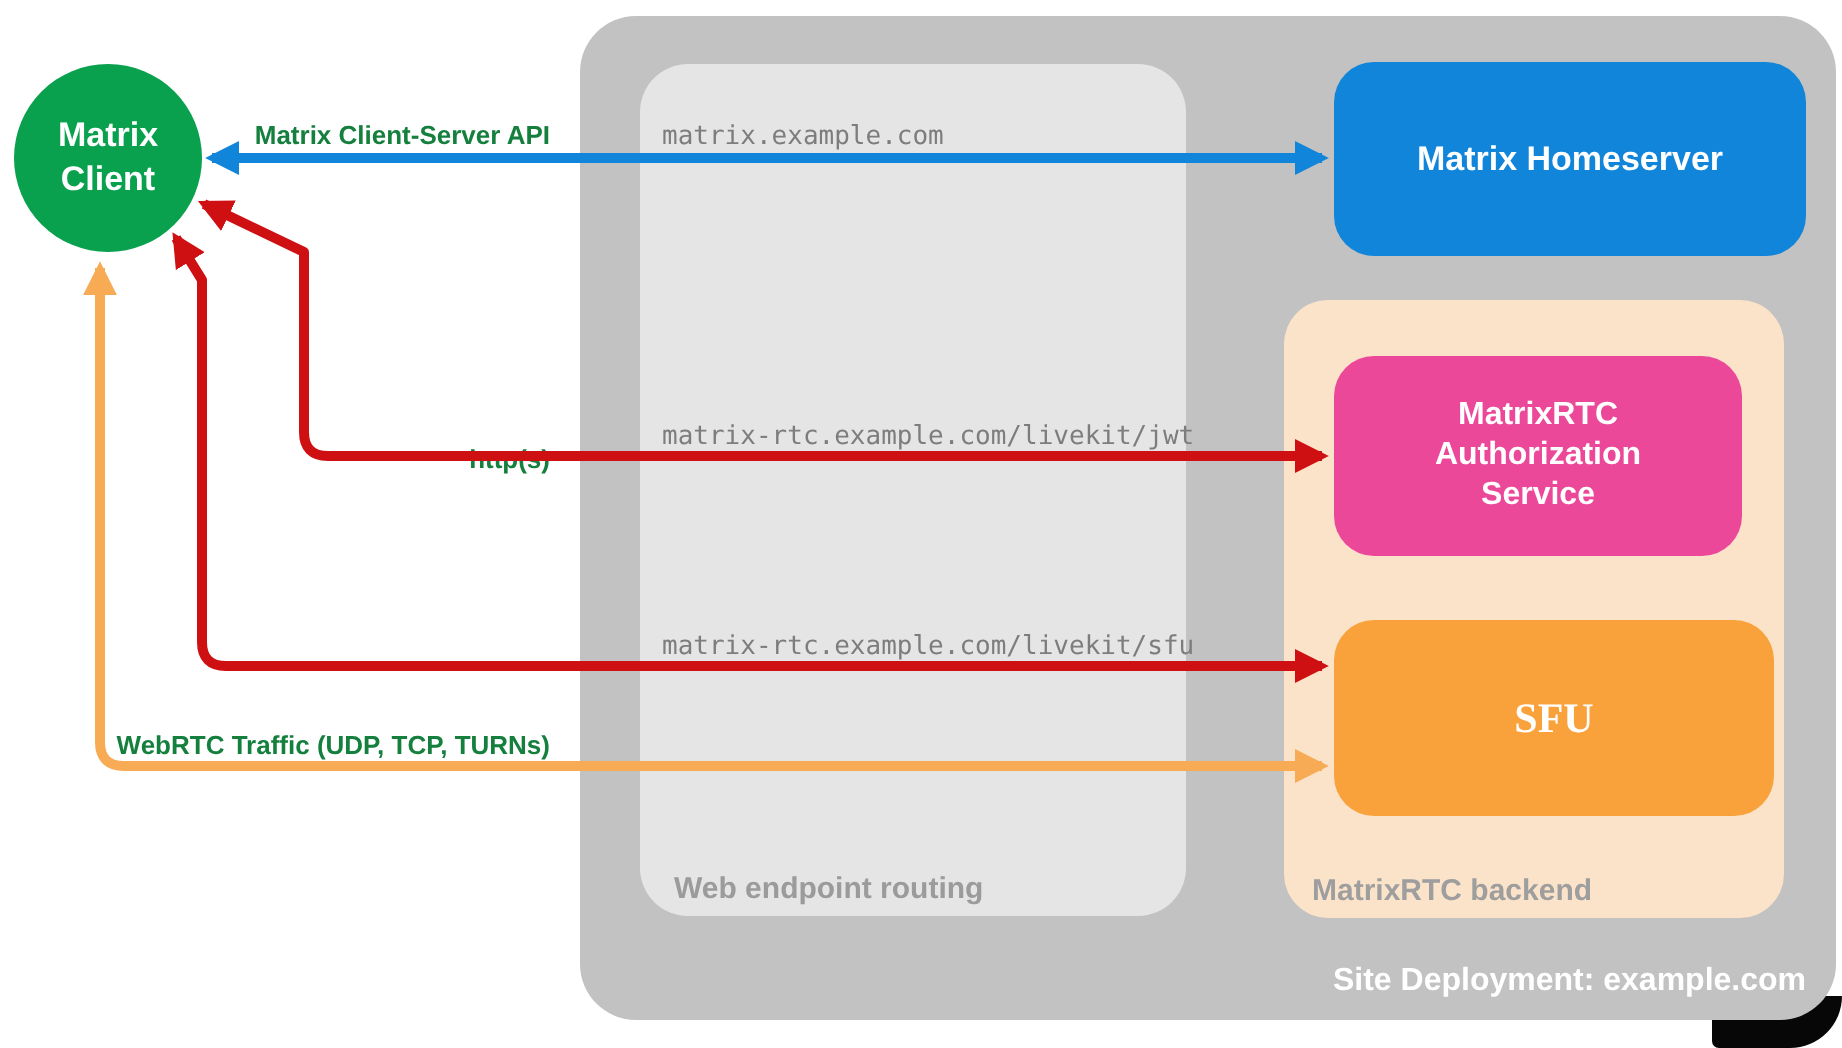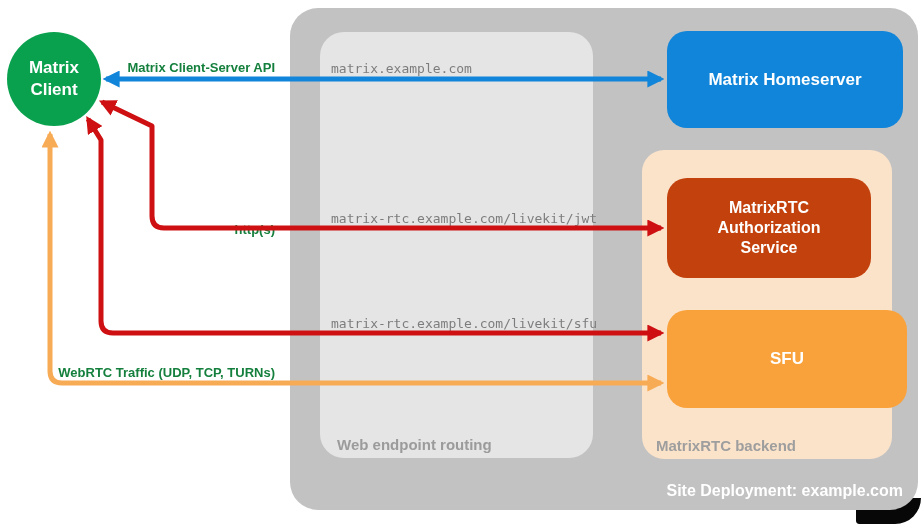--- a/index.html
+++ b/index.html
@@ -33,22 +33,22 @@
   }
   .backend-title{
     left:656px;top:437px;font-size:15px;font-weight:bold;color:#9e9e9e;z-index:3;text-align:right;
   }
   
   .node{
     display:flex;align-items:center;justify-content:center;text-align:center;
     color:#fff;font-weight:bold;z-index:4;line-height:1.25;
   }
   .homeserver{left:667px;top:31px;width:236px;height:97px;background:#1185d9;border-radius:20px;font-size:17px;}
-  .authsvc{left:667px;top:178px;width:204px;height:100px;background:#c2410c;border-radius:20px;font-size:16px;padding:0 26px;box-sizing:border-box;}
-  .sfu{left:667px;top:310px;width:240px;height:98px;background:#f9a23c;border-radius:20px;font-size:17px;}
+  .authsvc{left:667px;top:178px;width:204px;height:100px;background:#ec4899;border-radius:20px;font-size:16px;padding:0 26px;box-sizing:border-box;}
+  .sfu{left:667px;top:310px;width:220px;height:98px;background:#f9a23c;border-radius:20px;font-size:21px;font-family:Liberation Serif, serif;}
   .client{
     left:7px;top:32px;width:94px;height:94px;background:#0aa14e;border-radius:50%;
     font-size:17px;line-height:1.3;
   }
   
   .endpoint{
     left:331px;font-family:"DejaVu Sans Mono","Liberation Mono",monospace;
     font-size:13px;color:#7d7d7d;z-index:3;white-space:nowrap;
   }
   .ep-cs{top:61px;}

